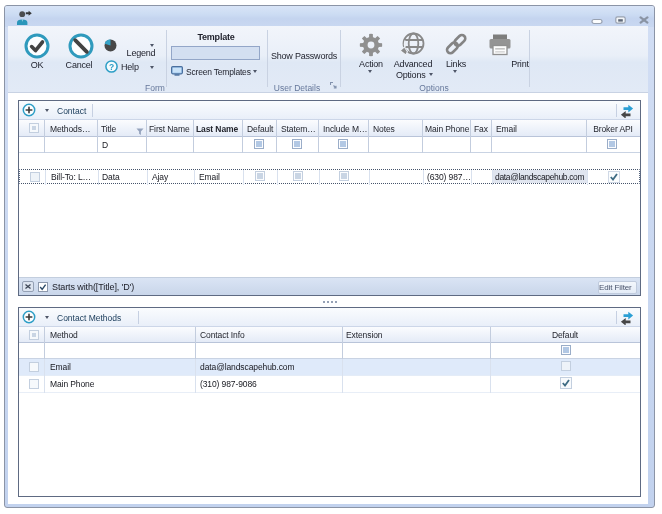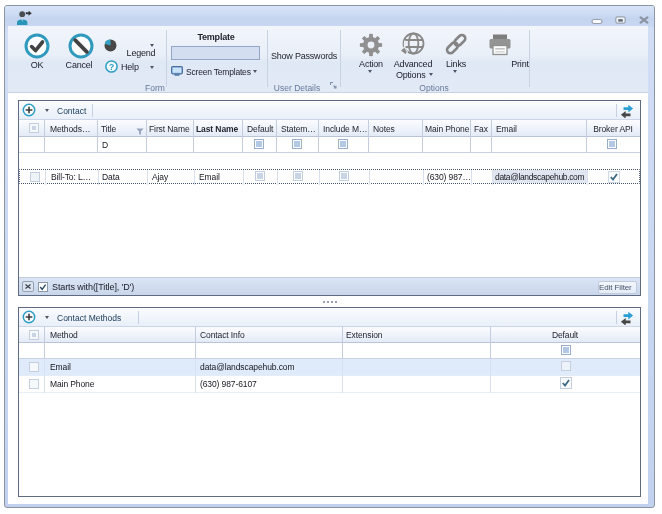--- a/index.html
+++ b/index.html
@@ -293,21 +293,21 @@
  </div>
  <div class="abs" style="left:0; top:51px; width:621px; height:17px; background:#dfeafa; border-bottom:1px solid #e4ecf7;">
   <div class="cbe" style="left:10px; top:3px;"></div>
   <div class="dcell" style="left:31px; top:3px;">Email</div>
   <div class="dcell" style="left:181px; top:3px;">data@landscapehub.com</div>
   <div class="cb" style="left:542px; top:2px; border-color:#c3cfdf; background:#eef3f9;"></div>
  </div>
  <div class="abs" style="left:0; top:68px; width:621px; height:17px; background:#fff; border-bottom:1px solid #e8eef7;">
   <div class="cbe" style="left:10px; top:3px;"></div>
   <div class="dcell" style="left:31px; top:3px;">Main Phone</div>
-  <div class="dcell" style="left:181px; top:3px;">(630) 987-6107</div>
+  <div class="dcell" style="left:181px; top:3px;">(310) 987-9086</div>
   <svg class="abs" style="left:541px; top:1px;" width="12" height="12">
         <rect x="0.5" y="0.5" width="11" height="11" fill="#f8fafc" stroke="#c3cfdf"></rect>
         <path class="check" d="M2.8 6 l2.2 2.6 4-5.6"></path>
       </svg>
  </div>
  <div class="colline" style="left:25px; top:19px; height:32px;"></div>
  <div class="colline" style="left:176px; top:19px; height:32px;"></div>
  <div class="colline" style="left:323px; top:19px; height:32px;"></div>
  <div class="colline" style="left:471px; top:19px; height:32px;"></div>
  <div class="colline2" style="left:25px; top:51px; height:34px;"></div>

